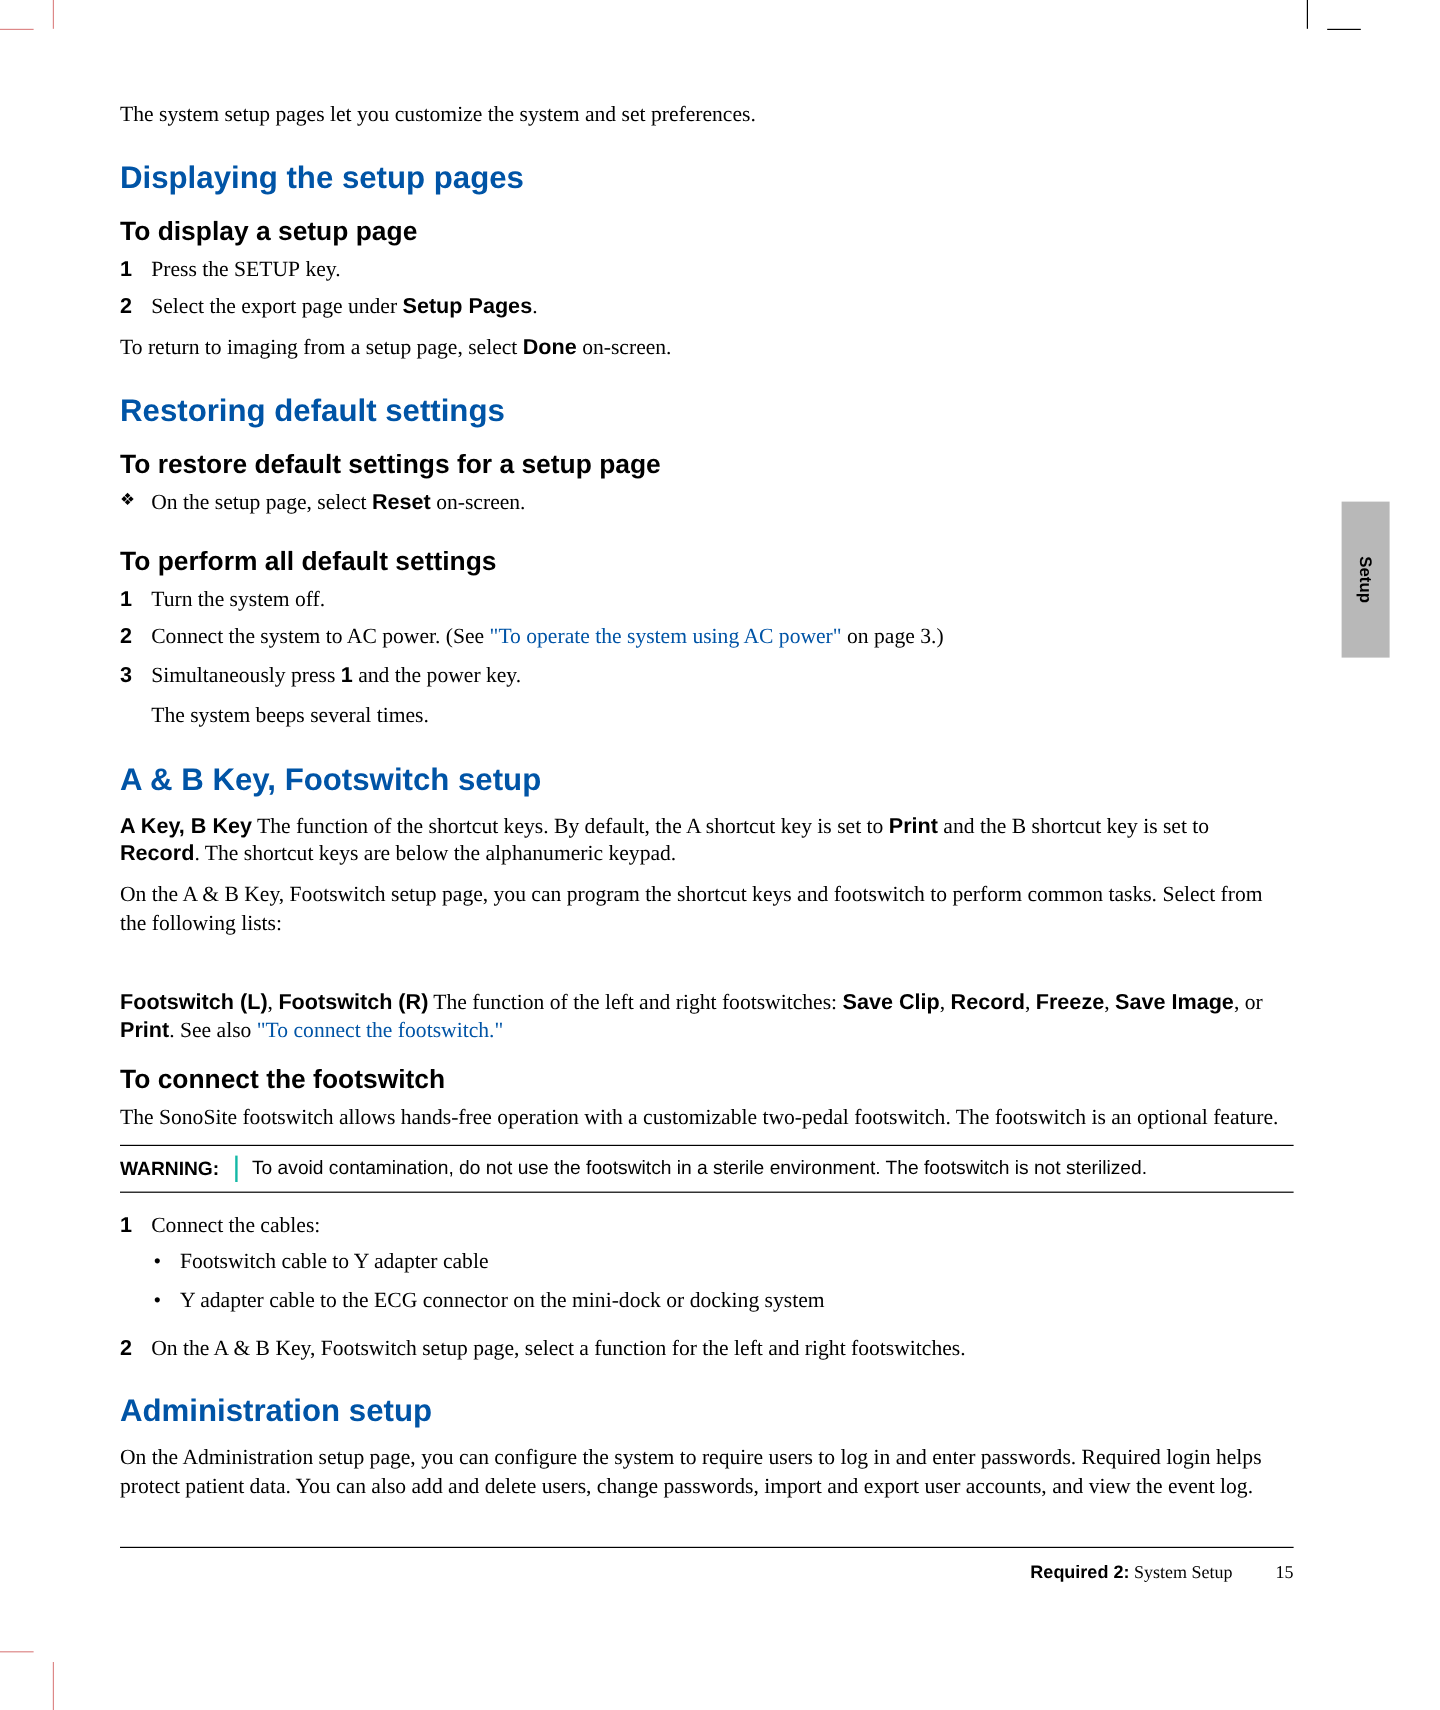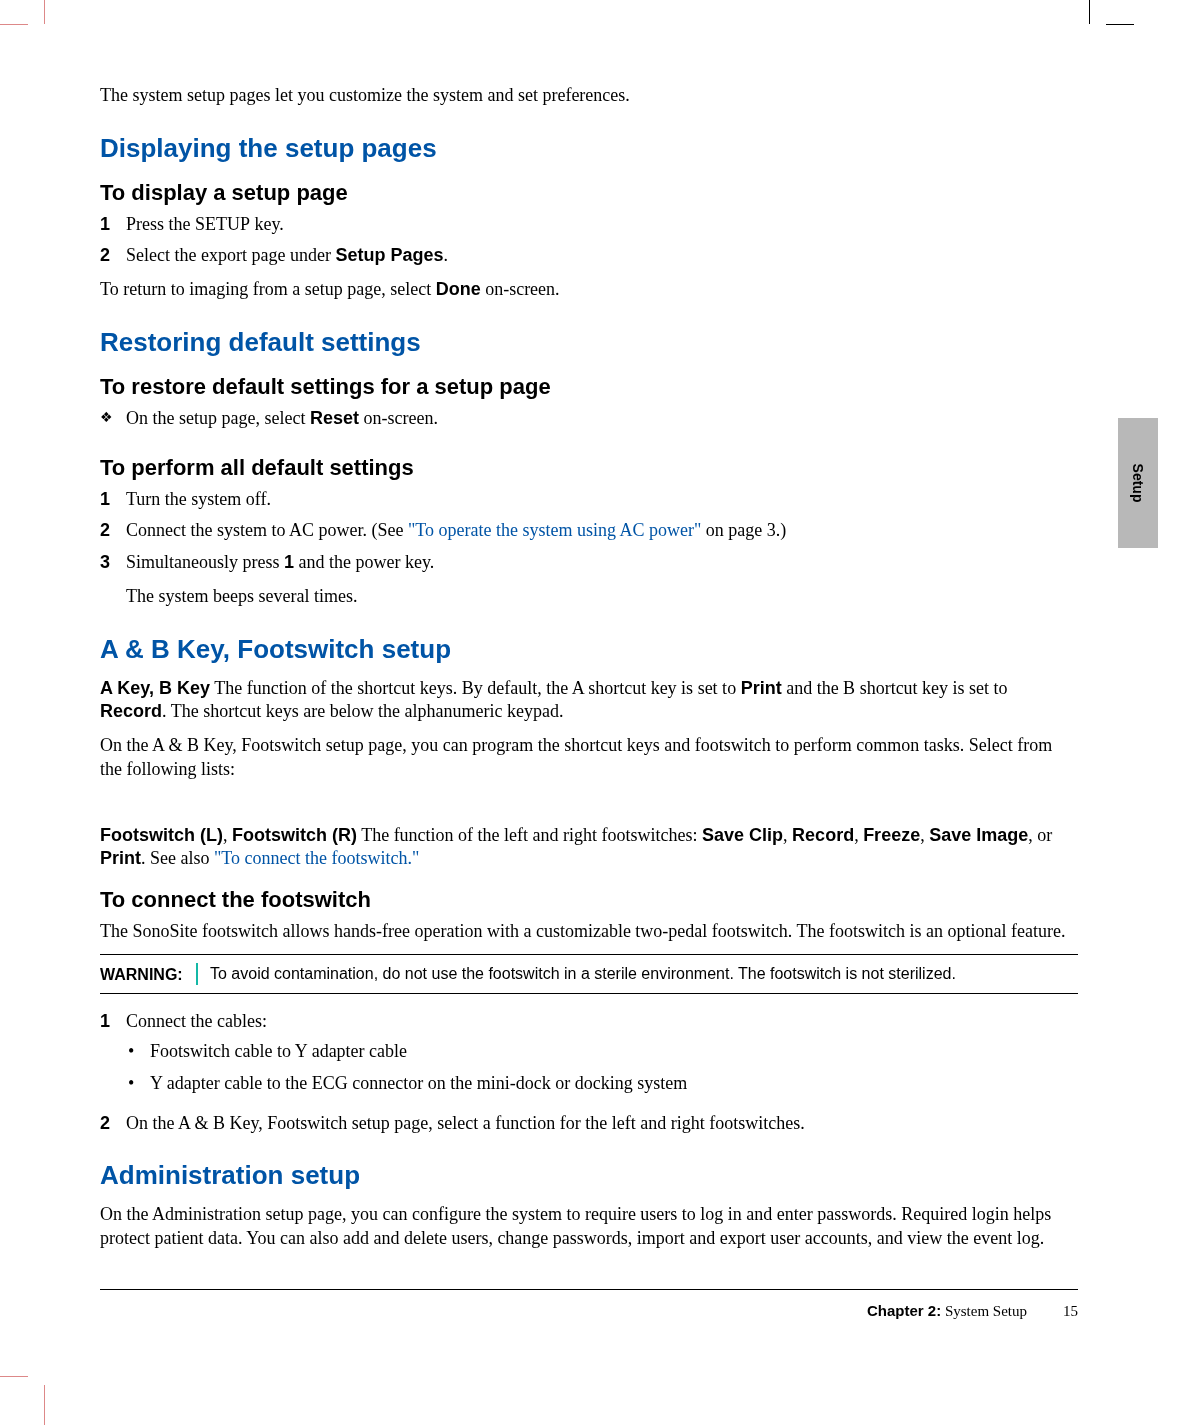--- a/index.html
+++ b/index.html
@@ -255,15 +255,15 @@
         </ol>
 
         <h2 class="section">Administration setup</h2>
         <p>On the Administration setup page, you can configure the system to require users to log in and enter passwords. Required login helps protect patient data. You can also add and delete users, change passwords, import and export user accounts, and view the event log.</p>
       </div>
     </div>
   </div>
 
   <div class="footer-rule"></div>
   <div class="footer">
-    <span class="chap">Chapter 2:</span><span>  System Setup</span><span class="pnum">15</span>
+    <span class="chap">Required 2:</span><span>  System Setup</span><span class="pnum">15</span>
   </div>
 </div>
 
 </body></html>

